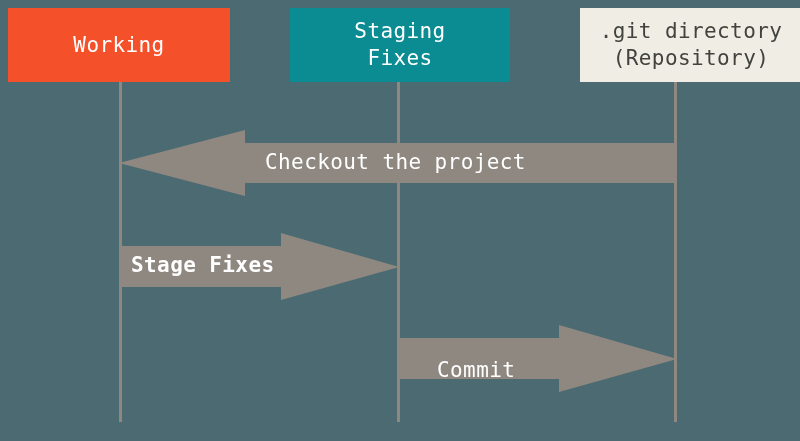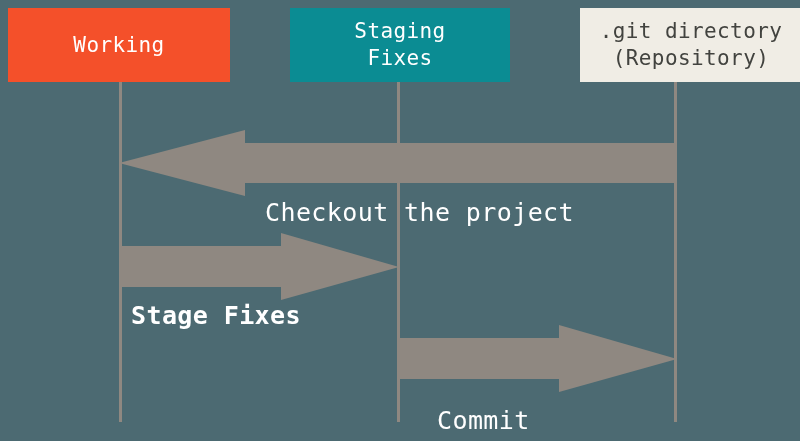--- a/index.html
+++ b/index.html
@@ -53,24 +53,23 @@
   
   .arrow-svg {
     position: absolute;
     overflow: visible;
   }
   .arrow-shape { fill: #8f8881; }
 
   .arrow-label {
     position: absolute;
     color: #ffffff;
-    font-size: 25px;
+    font-size: 21px;
     letter-spacing: 0.4px;
     white-space: pre;
-    margin-top: 48px;
   }
 
   #arrow-checkout-svg { left: 119px; top: 130px; }
   #arrow-checkout-label { left: 265px; top: 150px; }
 
   #arrow-stage-svg { left: 119px; top: 233px; }
   #arrow-stage-label { left: 131px; top: 253px; font-weight: bold; }
 
   #arrow-commit-svg { left: 397px; top: 325px; }
   #arrow-commit-label { left: 437px; top: 358px; }

